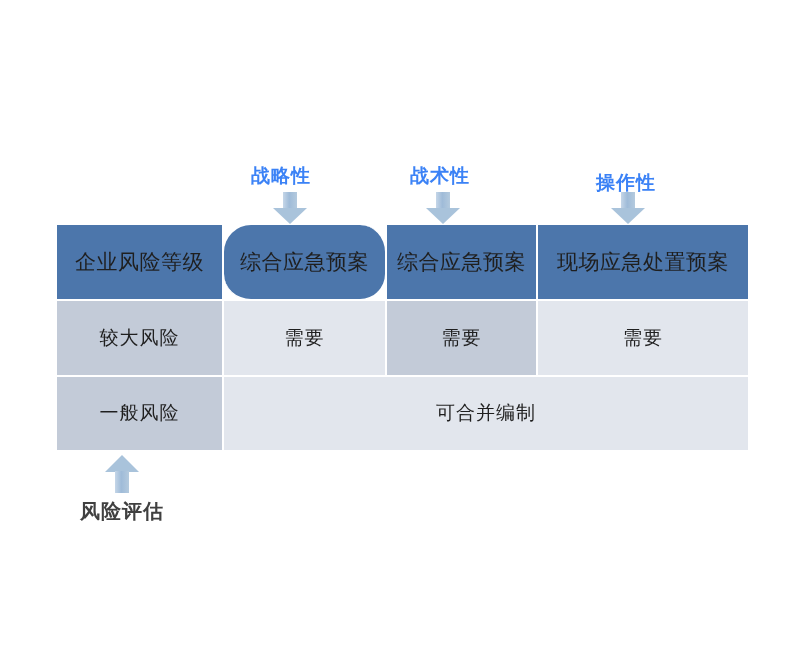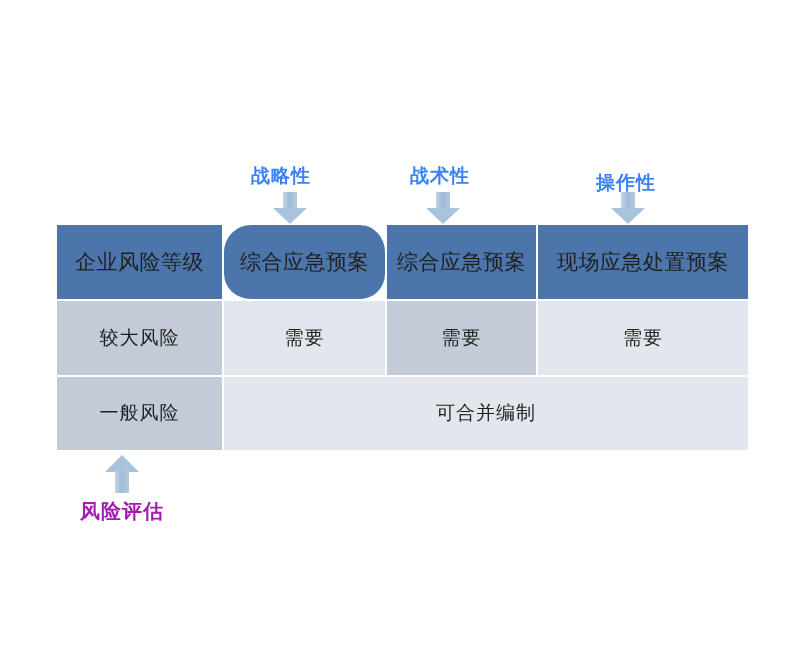--- a/index.html
+++ b/index.html
@@ -91,21 +91,21 @@
     height: 22px;
     background: linear-gradient(to right, #c5d6e8 0%, #9fbbd8 45%, #b4cade 100%);
   }
 
   
   .red-note {
     position: absolute;
     font-family: "Liberation Serif", "DejaVu Serif", serif;
     font-size: 20px;
     font-weight: 700;
-    color: #a21caf;
+    color: #404040;
     letter-spacing: 1px;
     white-space: nowrap;
     transform: translateX(-50%);
   }
 
   
   .matrix {
     position: absolute;
     left: 57px;
     top: 225px;

